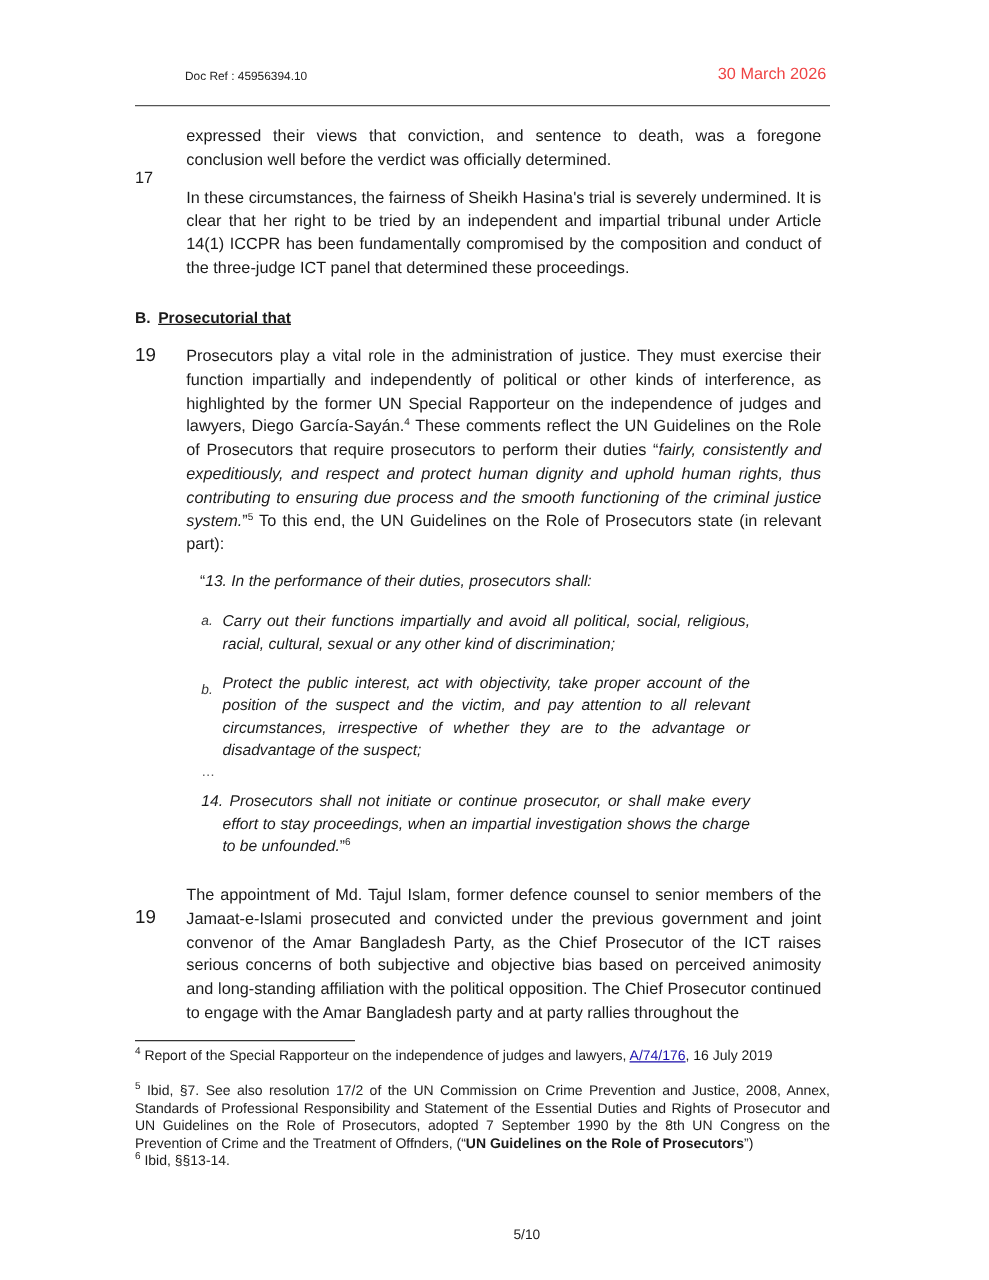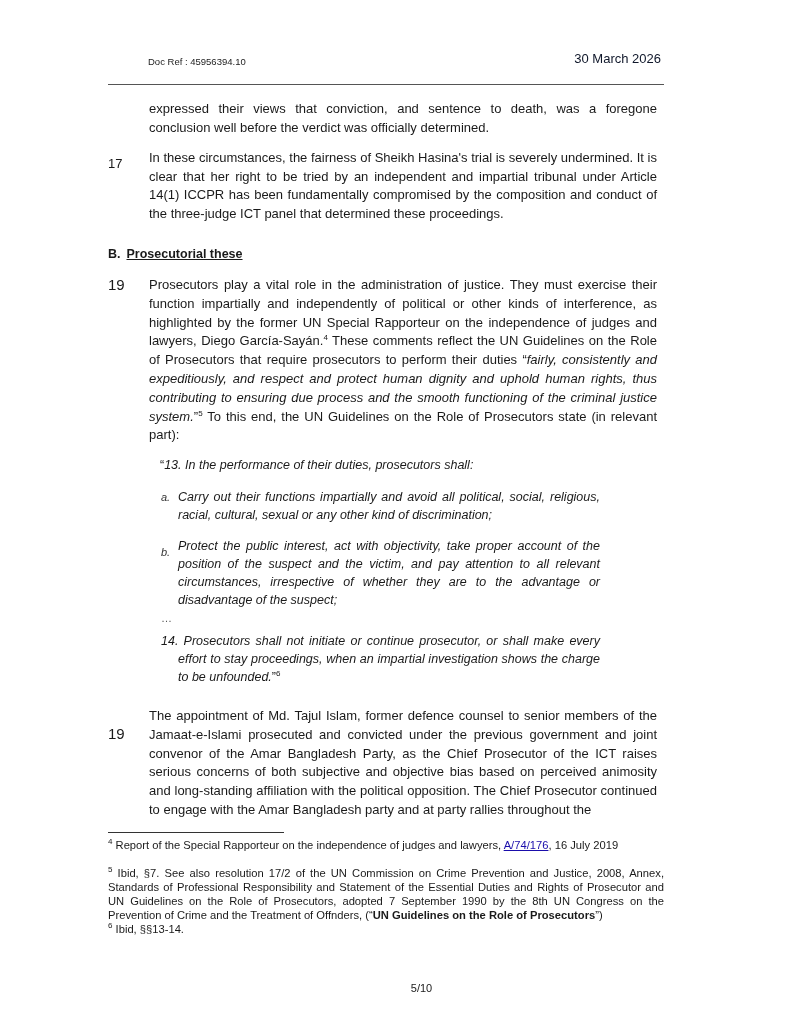--- a/index.html
+++ b/index.html
@@ -1,18 +1,18 @@
 <!DOCTYPE html>
 <html><head>
 <meta charset="utf-8">
 <style>
   html, body { margin:0; padding:0; background:#ffffff; }
   body { width:791px; height:1024px; position:relative; overflow:hidden; font-family:"Liberation Sans", sans-serif; color:#1a1a1a; }
   .hdr-ref { position:absolute; left:108px; top:56px; font-size:9.5px; color:#222;padding-left:40px; }
-  .hdr-date { position:absolute; right:130px; top:51px; font-size:13px; color:#0f172a; }
+  .hdr-date { position:absolute; right:130px; top:51px; font-size:13px; color:#ef4444; }
   .hdr-rule { position:absolute; left:108px; top:84px; width:556px; height:0; border-top:1px solid #555; }
   .p { position:absolute; font-size:13px; line-height:18.6px; text-align:justify; }
   .body { left:149px; width:508px; }
   .num { position:absolute; left:108px; font-size:13px; }
   .num.big { font-size:15px; }
   .heading { position:absolute; left:108px; top:247px; font-size:12.5px; font-weight:bold; }
   .heading .u { text-decoration:underline; margin-left:6px; }
   sup { font-size:8px; line-height:0; vertical-align:super; }
   .q { position:absolute; font-size:12.5px; line-height:18px; font-style:italic; text-align:justify; }
   .ql { position:absolute; font-size:11px; font-style:italic; color:#333; }
@@ -25,25 +25,25 @@
 <body>
 
 <div>
   <div class="hdr-ref">Doc Ref : 45956394.10</div>
   <div class="hdr-date">30 March 2026</div>
   <div class="hdr-rule"></div>
 </div>
 
 <div class="p body" style="top:100px;">expressed their views that conviction, and sentence to death, was a foregone conclusion well before the verdict was officially determined.</div>
 
-<div class="num" style="top:156px;">17</div>
+<div class="num" style="top:134px;">17</div>
 <div class="p body" style="top:149px;">In these circumstances, the fairness of Sheikh Hasina's trial is severely undermined. It is clear that her right to be tried by an independent and impartial tribunal under Article 14(1) ICCPR has been fundamentally compromised by the composition and conduct of the three-judge ICT panel that determined these proceedings.</div>
 
 <div class="heading">
-  <span>B.</span><span class="u">Prosecutorial these</span>
+  <span>B.</span><span class="u">Prosecutorial that</span>
 </div>
 
 <div class="num big" style="top:276px;">19</div>
 <div class="p body" style="top:276px; line-height:18.8px;"><span>Prosecutors play a vital role in the administration of justice. They must exercise their function impartially and independently of political or other kinds of interference, as highlighted by the former UN Special Rapporteur on the independence of judges and lawyers, Diego García-Sayán.</span><sup>4</sup><span> These comments reflect the UN Guidelines on the Role of Prosecutors that require prosecutors to perform their duties “</span><i>fairly, consistently and expeditiously, and respect and protect human dignity and uphold human rights, thus contributing to ensuring due process and the smooth functioning of the criminal justice system.</i><span>”</span><sup>5</sup><span> To this end, the UN Guidelines on the Role of Prosecutors state (in relevant part):</span></div>
 
 <div>
   <div class="q" style="left:160px; top:456px; width:450px;"><span style="font-style:normal;">“</span><span>13. In the performance of their duties, prosecutors shall:</span></div>
 
   <div class="ql" style="left:161px; top:491px;">a.</div>
   <div class="q" style="left:178px; top:488px; width:422px;">Carry out their functions impartially and avoid all political, social, religious, racial, cultural, sexual or any other kind of discrimination;</div>

